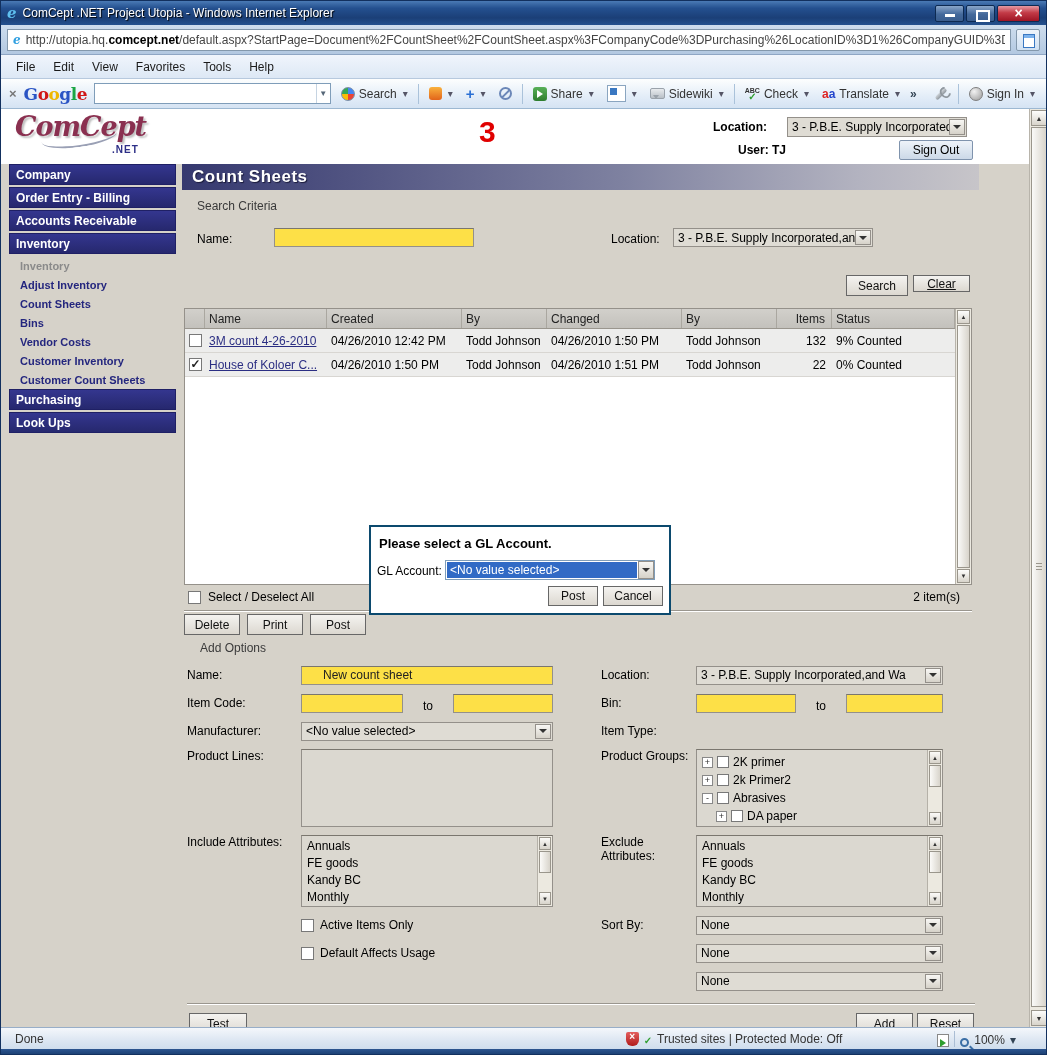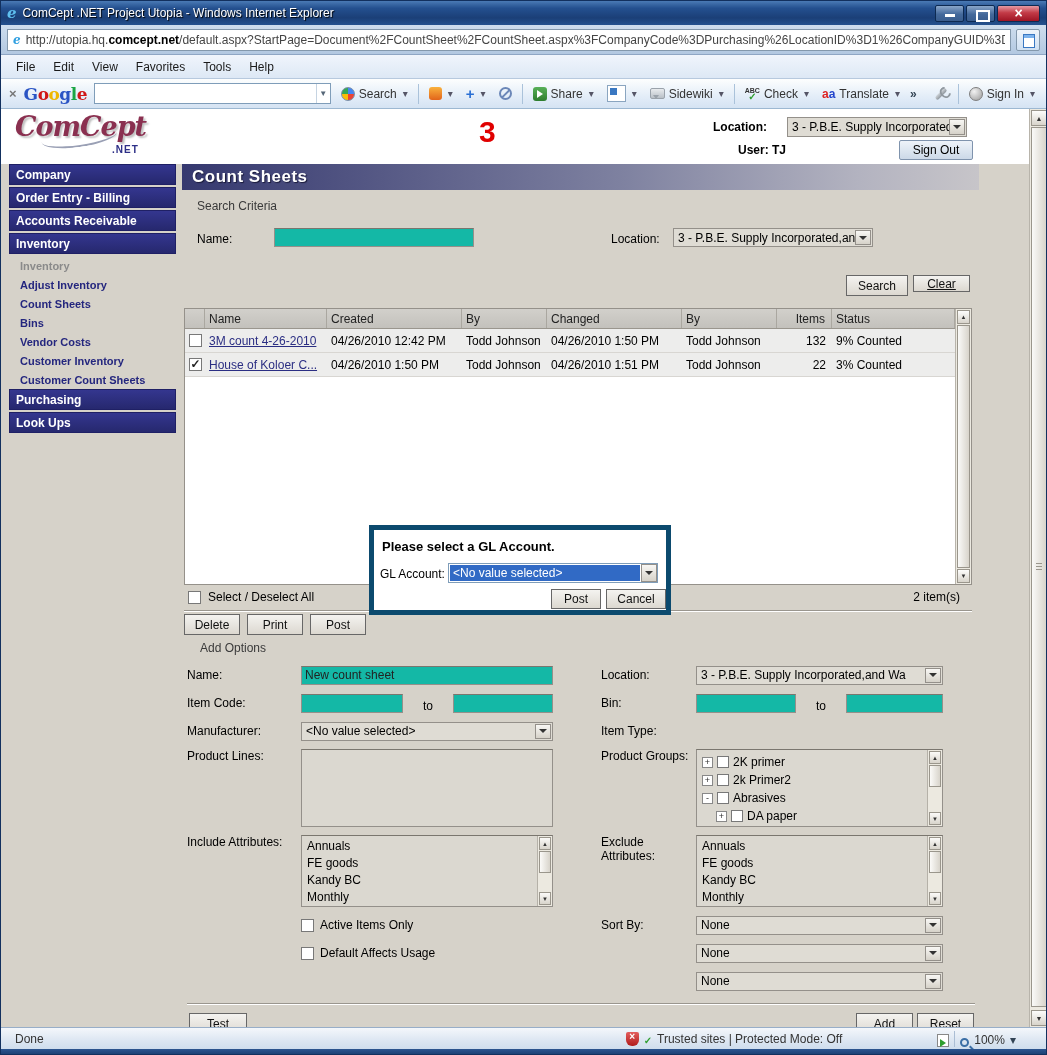--- a/index.html
+++ b/index.html
@@ -137,22 +137,22 @@
   .sb-link.muted { color:#8a8a8a; }
 
   
   .main { position:absolute; left:181px; top:55px; width:797px; height:861px; }
   .main-title { position:absolute; left:0; top:0; width:100%; height:26px;
     background:linear-gradient(90deg,#35386f,#7e81a0 55%,#b3b3c0 85%,#c7c5c9);
     color:#fff; font-weight:bold; font-size:17px; letter-spacing:0.5px;
     display:flex; align-items:center; padding-left:10px; text-shadow:1px 1px 1px #1a1a3a; }
   .search-head { position:absolute; left:15px; top:35px; color:#3a3a3a; }
   .search-name-label { position:absolute; left:15px; top:68px; }
-  .input { background:#14b8a6; border:1px solid #94908a; border-top-color:#7a766e;
-    padding:0 3px; font:12px "Liberation Sans",sans-serif; color:#222; outline:none; }
+  .input { background:#fde047; border:1px solid #94908a; border-top-color:#7a766e;
+    padding:0 21px; font:12px "Liberation Sans",sans-serif; color:#222; outline:none; }
   .search-name-input { position:absolute; left:92px; top:64px; width:200px; height:19px; }
   .search-loc-label { position:absolute; left:429px; top:68px; }
   .search-loc-combo { position:absolute; left:491px; top:64px; width:200px; height:19px; }
   .combo { position:relative; background:#dfdcd4; border:1px solid #94908a;
     display:flex; align-items:center; padding:0 18px 0 4px; overflow:hidden; white-space:nowrap; }
   .combo .arrow-btn { position:absolute; right:1px; top:1px; bottom:1px; width:16px;
     background:linear-gradient(#f8f7f4,#d6d2c9); border:1px solid #94908a; }
   .arrow-btn::after { content:""; position:absolute; left:50%; top:50%;
     transform:translate(-50%,-25%); border:4px solid transparent; border-top:4px solid #333; }
   .btn { background:linear-gradient(#f4f3f0,#dcd8d0); border:1px solid #676767;
@@ -235,21 +235,21 @@
   .cbrow { display:flex; align-items:center; gap:6px; }
   .ao-divider { height:2px; border-top:1px solid #9a968e; border-bottom:1px solid #fff;
     margin:12px 0 8px 0; }
   .ao-bottom { display:flex; align-items:center; }
   .test-btn { width:58px; height:22px; margin-left:2px; }
   .add-btn { width:57px; height:22px; margin-left:auto; }
   .reset-btn { width:57px; height:22px; margin-left:4px; margin-right:1px; }
 
   
   .modal { position:absolute; left:368px; top:416px; width:302px; height:90px;
-    background:#fff; border:5px solid #0c4a6e; z-index:50; }
+    background:#fff; border:2px solid #0c4a6e; z-index:50; }
   .modal-title { position:absolute; left:8px; top:9px; font-weight:bold; font-size:13px; }
   .modal-gl-label { position:absolute; left:6px; top:37px; }
   .modal-combo { position:absolute; left:74px; top:33px; width:210px; height:20px;
     border:1px solid #7f9db9; background:#fff; display:flex; }
   .modal-combo .sel { flex:1; background:#316ac5; color:#fff; margin:1px;
     padding:1px 3px; overflow:hidden; white-space:nowrap; }
   .modal-combo .m-arrow { flex:0 0 16px; position:relative;
     background:linear-gradient(#f8f7f4,#d6d2c9); border:1px solid #94908a; }
   .m-arrow::after { content:""; position:absolute; left:50%; top:50%;
     transform:translate(-50%,-25%); border:4px solid transparent; border-top:4px solid #333; }
@@ -447,21 +447,21 @@
                 <span class="cb checked"></span>
               </span>
             <span class="td c-name">
                 <span class="link">House of Koloer C...</span>
               </span>
             <span class="td c-created">04/26/2010 1:50 PM</span>
             <span class="td c-by1">Todd Johnson</span>
             <span class="td c-changed">04/26/2010 1:51 PM</span>
             <span class="td c-by2">Todd Johnson</span>
             <span class="td c-items">22</span>
-            <span class="td c-status">3% Counted</span>
+            <span class="td c-status">0% Counted</span>
           </div>
           <div class="t-scroll">
             <span class="ts-btn ts-up"></span>
             <span class="ts-thumb"></span>
             <span class="ts-btn ts-down"></span>
           </div>
         </div>
 
         <div class="select-row">
           <span class="cb"></span>

